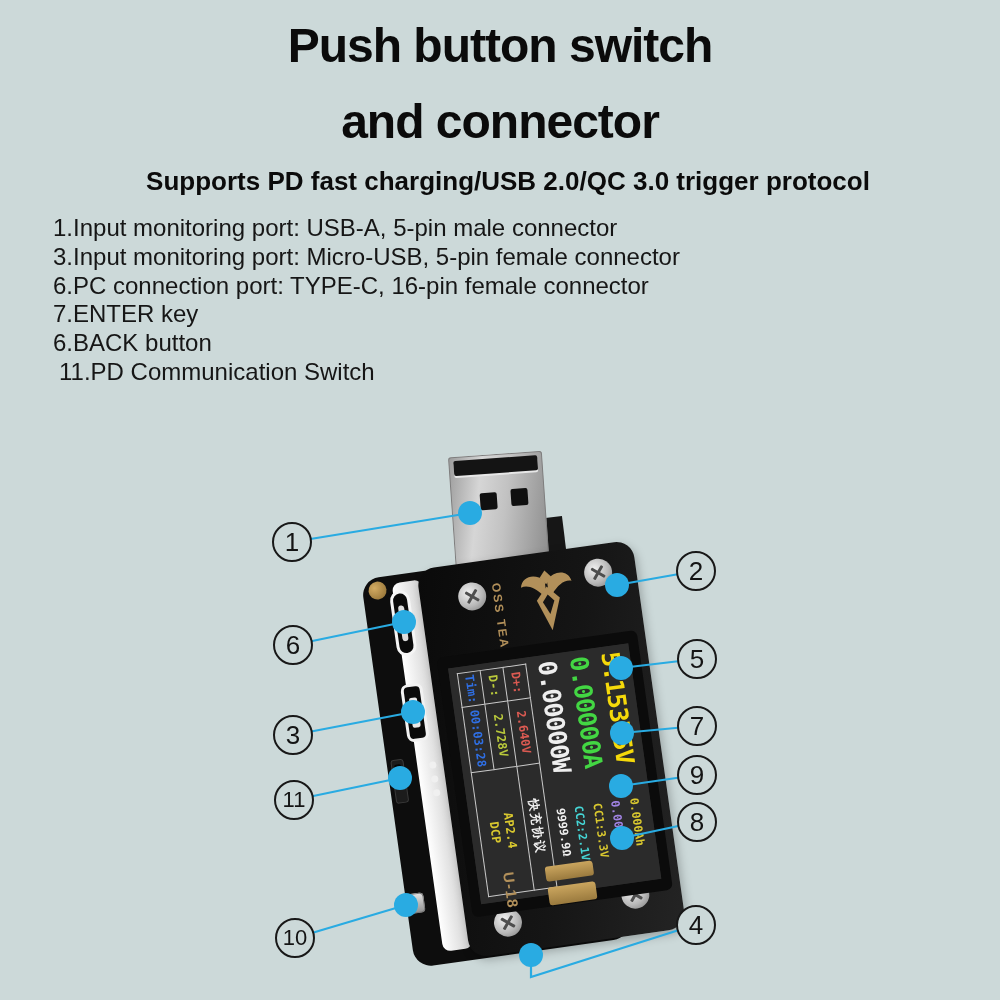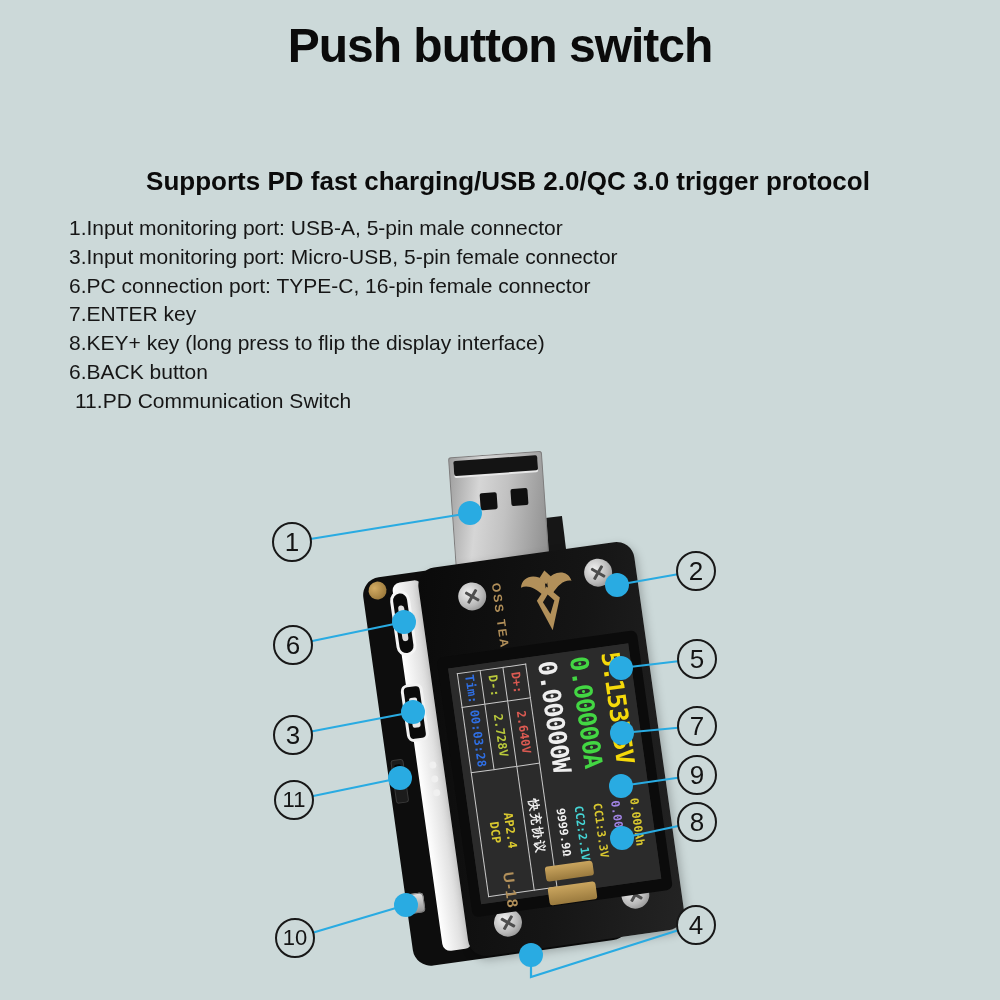--- a/index.html
+++ b/index.html
@@ -8,22 +8,22 @@
     position:relative; width:1000px; height:1000px; overflow:hidden;
     background:#ccd9d9; color:#111;
     font-family:"Liberation Sans", sans-serif;
   }
   
   .title { position:absolute; left:0; top:8px; width:1000px; text-align:center;
     font-weight:bold; font-size:48px; line-height:76px; letter-spacing:-1px; color:#0b0b0b; }
   .subtitle { position:absolute; left:0; top:166px; width:1000px; text-align:center;
     font-weight:bold; font-size:26px; color:#0b0b0b;margin-left:8px; }
   
-  .features { position:absolute; left:69px; top:214px; width:680px;
-    font-size:21px; line-height:28.8px; color:#161616; }
+  .features { position:absolute; left:53px; top:214px; width:680px;
+    font-size:24px; line-height:28.8px; color:#161616; }
   .features .item { white-space:nowrap; }
   .features .item:last-child { padding-left:6px; }
   
   .scene { position:absolute; left:0; top:0; width:1000px; height:1000px; }
   .plug-base { position:absolute; left:462px; top:522px; width:104px; height:60px;
     background:#161616; transform:rotate(-7deg); z-index:1; }
   .usb-plug { position:absolute; left:452px; top:454px; width:94px; height:118px;
     transform:rotate(-4deg); z-index:1;
     background:linear-gradient(100deg,#9b9b9b 0%,#d6d6d6 30%,#c2c2c2 55%,#8b8b8b 100%);
     border-radius:3px; box-shadow:inset 0 0 0 1px #7e7e7e; }
@@ -107,30 +107,30 @@
   .c7 { left:677px; top:706px; } .c8 { left:677px; top:802px; }
   .c9 { left:677px; top:755px; } .c10 { left:275px; top:918px; }
   .c11 { left:274px; top:780px; }
 </style>
 </head>
 <body>
 
 <header>
   <h1 class="title">
     <span>Push button switch</span><br>
+    <span>and connector</span>
   </h1>
   <div class="subtitle">Supports PD fast charging/USB 2.0/QC 3.0 trigger protocol</div>
 </header>
 
 <div class="features">
   <div class="item">1.Input monitoring port: USB-A, 5-pin male connector</div>
   <div class="item">3.Input monitoring port: Micro-USB, 5-pin female connector</div>
   <div class="item">6.PC connection port: TYPE-C, 16-pin female connector</div>
   <div class="item">7.ENTER key</div>
-  <div class="item">8.KEY+ key (long press to flip the display interface)</div>
   <div class="item">6.BACK button</div>
   <div class="item">11.PD Communication Switch</div>
 </div>
 
 <div class="scene">
 
   <div class="plug-base"></div>
   <div class="usb-plug">
     <div class="slot"></div>
     <div class="hole h1"></div>

